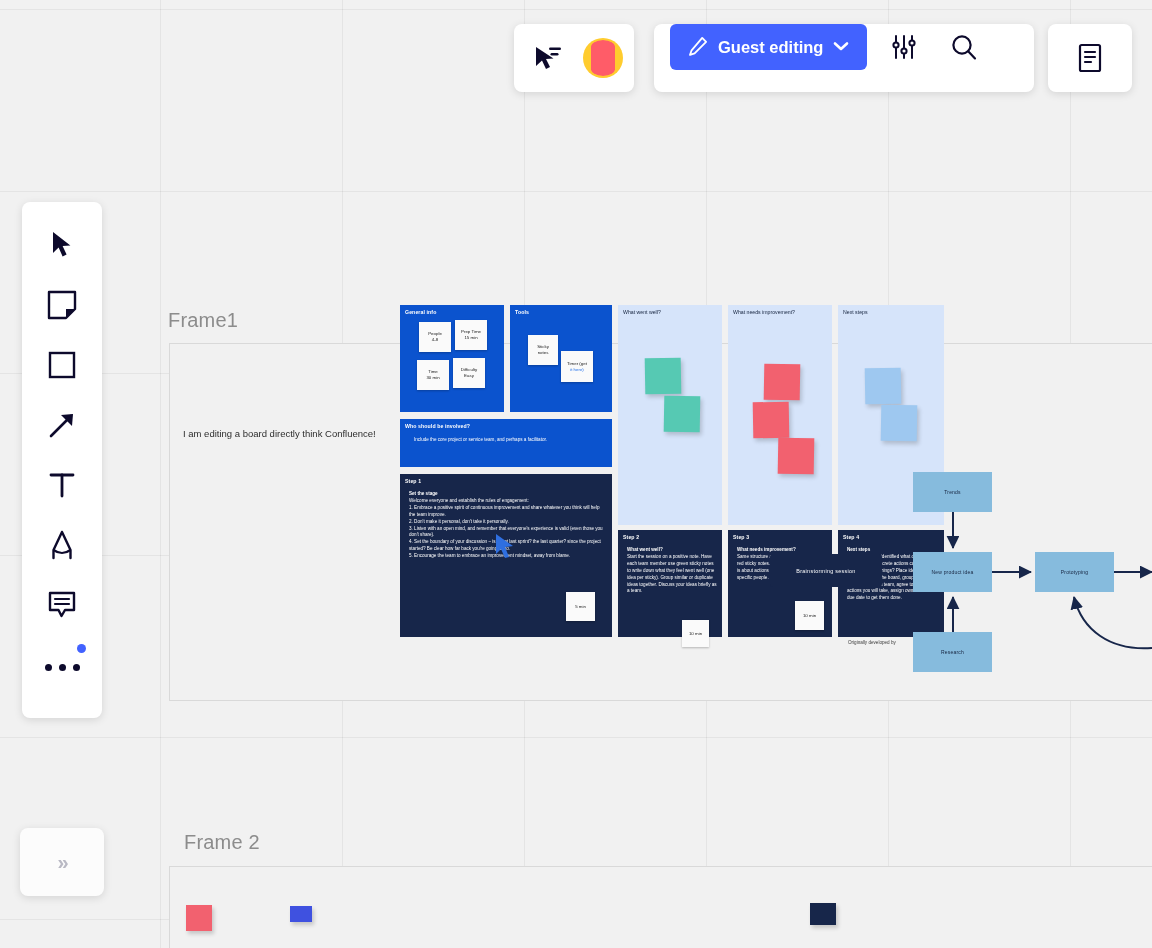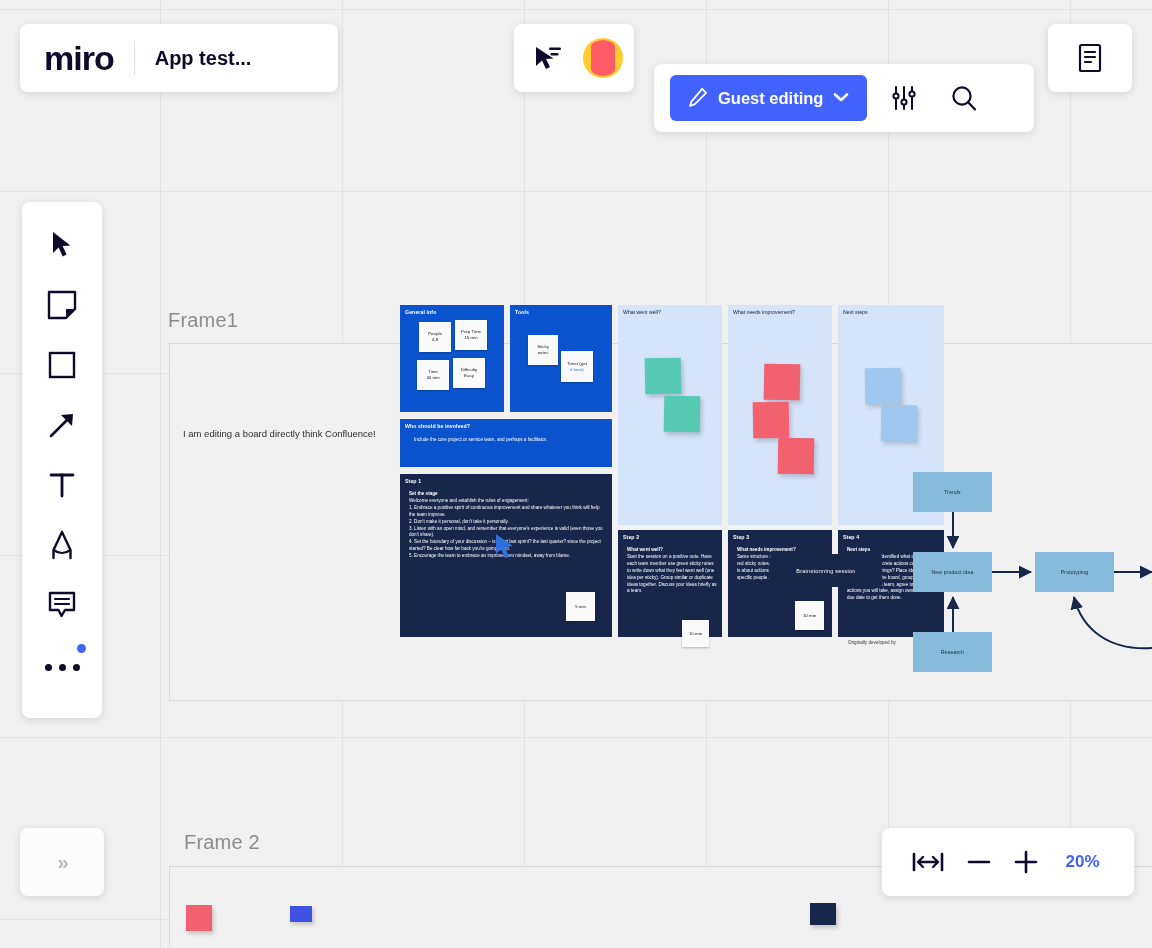--- a/index.html
+++ b/index.html
@@ -125,21 +125,21 @@
     -webkit-mask-image: radial-gradient(circle at -14px 50%, transparent 14px, #000 14.5px),
                          radial-gradient(circle at calc(100% + 14px) 50%, transparent 14px, #000 14.5px);
     -webkit-mask-composite: source-in;
             mask-image: radial-gradient(circle at -14px 50%, transparent 14px, #000 14.5px),
                         radial-gradient(circle at calc(100% + 14px) 50%, transparent 14px, #000 14.5px);
             mask-composite: intersect;
   }
 
   #actions-panel {
     left: 654px; top: 24px; width: 380px; height: 68px;
-    display: flex; align-items: center; padding: 0 16px; gap: 14px; margin-top: 40px;
+    display: flex; align-items: flex-start; padding: 0 16px; gap: 14px;
   }
   .guest-btn {
     height: 46px; background: #4262ff; border-radius: 6px;
     display: flex; align-items: center; gap: 10px;
     padding: 0 18px; cursor: pointer; border: none;
   }
   .guest-btn .label {
     font-size: 16.5px; font-weight: 700; color: #fff; white-space: nowrap;
   }
   .icon-btn {
@@ -322,25 +322,20 @@
     <div class="flow-box" style="left:1035px;top:552px;width:79px;height:40px;">
       <span>Prototyping</span>
     </div>
     <div class="flow-box" style="left:913px;top:632px;width:79px;height:40px;">
       <span>Research</span>
     </div>
 
     <div class="tooltip" style="left:770px;top:554px;width:112px;height:33px;">Brainstorming session</div>
   </div>
 
-  <div class="panel" id="logo-panel">
-    <div class="miro-logo">miro</div>
-    <div class="divider-v"></div>
-    <div class="board-title">App test...</div>
-  </div>
 
   <div class="panel" id="presence-panel">
     <div class="icon-btn">
       <svg width="30" height="26" viewBox="0 0 30 26">
         <path d="M3 2 L3 21 L9 15.5 L13 24 L17 22 L13 14 L20.5 13.5 Z" fill="#0d0a2c"></path>
         <rect x="16" y="2.5" width="12" height="2.6" rx="1.3" fill="#0d0a2c"></rect>
         <rect x="17.5" y="8" width="8" height="2.6" rx="1.3" fill="#0d0a2c"></rect>
       </svg>
     </div>
     <div class="avatar"></div>
@@ -459,37 +454,14 @@
           <i></i>
           <i></i>
         </span>
     </div>
   </div>
 
   <div class="panel" id="expander">
     <span class="chev">»</span>
   </div>
 
-  <div class="panel" id="zoombar">
-    <div class="zoom-ico">
-      <svg width="34" height="22" viewBox="0 0 34 22">
-        <line x1="3" y1="3" x2="3" y2="19" stroke="#0d0a2c" stroke-width="2.6" stroke-linecap="round"></line>
-        <line x1="31" y1="3" x2="31" y2="19" stroke="#0d0a2c" stroke-width="2.6" stroke-linecap="round"></line>
-        <line x1="8" y1="11" x2="26" y2="11" stroke="#0d0a2c" stroke-width="2.4" stroke-linecap="round"></line>
-        <path d="M12 6 L7 11 L12 16" fill="none" stroke="#0d0a2c" stroke-width="2.4" stroke-linecap="round" stroke-linejoin="round"></path>
-        <path d="M22 6 L27 11 L22 16" fill="none" stroke="#0d0a2c" stroke-width="2.4" stroke-linecap="round" stroke-linejoin="round"></path>
-      </svg>
-    </div>
-    <div class="zoom-ico">
-      <svg width="26" height="26" viewBox="0 0 26 26">
-        <line x1="3" y1="13" x2="23" y2="13" stroke="#0d0a2c" stroke-width="2.6" stroke-linecap="round"></line>
-      </svg>
-    </div>
-    <div class="zoom-ico">
-      <svg width="26" height="26" viewBox="0 0 26 26">
-        <line x1="3" y1="13" x2="23" y2="13" stroke="#0d0a2c" stroke-width="2.6" stroke-linecap="round"></line>
-        <line x1="13" y1="3" x2="13" y2="23" stroke="#0d0a2c" stroke-width="2.6" stroke-linecap="round"></line>
-      </svg>
-    </div>
-    <div class="zoom-pct">20%</div>
-  </div>
 
 </div>
 
 </body></html>

